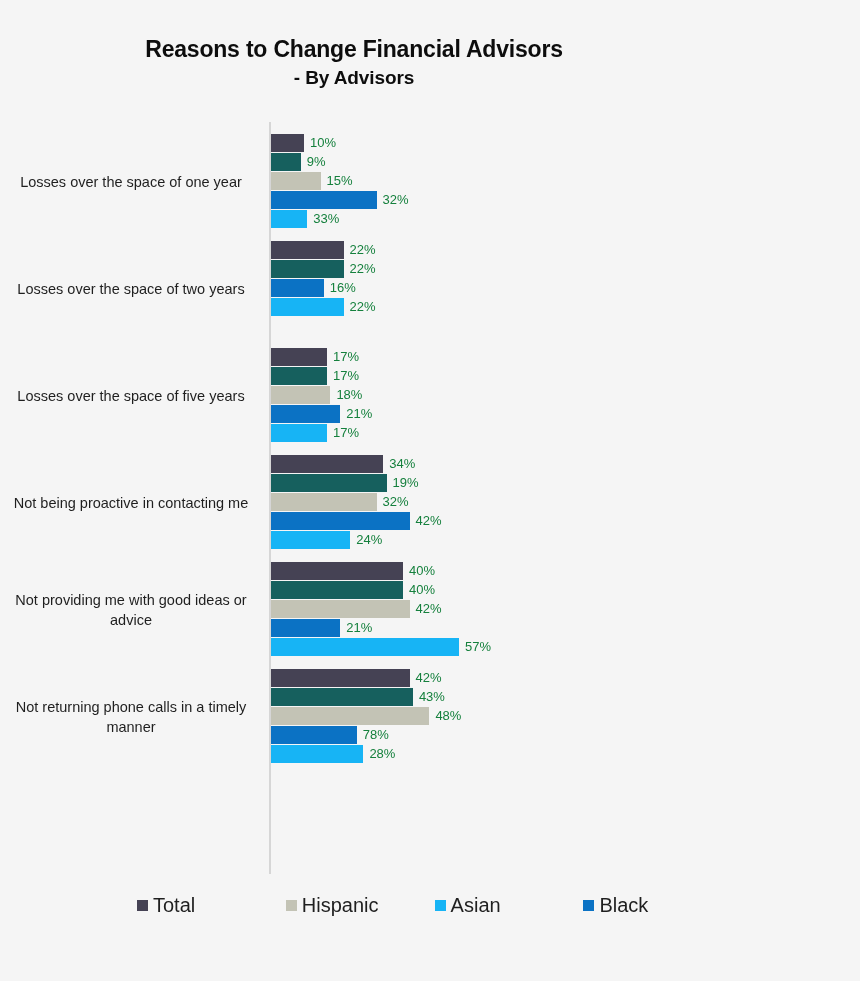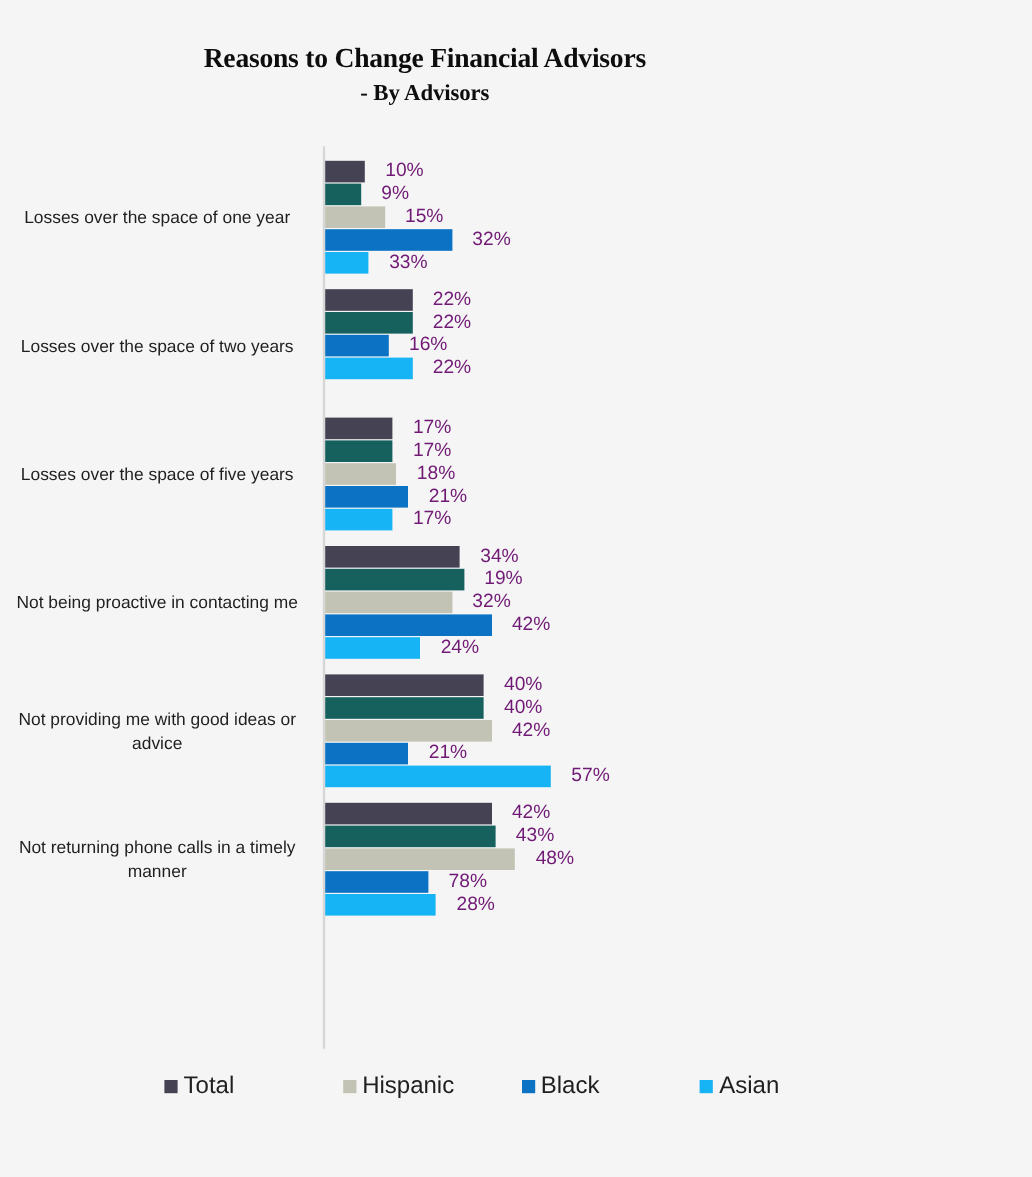--- a/index.html
+++ b/index.html
@@ -16,21 +16,20 @@
     position: relative;
   }
 
   
   .title-block {
     position: absolute;
     top: 34px;
     left: 0;
     width: 708px;
     text-align: center;
-    font-family: Liberation Serif, serif;
   }
   .chart-title {
     font-size: 23px;
     font-weight: bold;
     line-height: 30px;
     letter-spacing: -0.2px;
     color: #0d0d0d;
   }
   .chart-subtitle {
     font-size: 19px;
@@ -91,24 +90,24 @@
     height: 18px;
     margin-bottom: 1px;
     display: flex;
     align-items: center;
   }
   .bar {
     height: 18px;
     flex: 0 0 auto;
   }
   .bar-value {
-    font-size: 16px;
+    font-size: 13px;
     line-height: 18px;
-    color: #701a75;
-    margin-left: 17px;
+    color: #15803d;
+    margin-left: 6px;
     white-space: nowrap;
   }
 
   
   .legend {
     position: absolute;
     top: 893px;
     left: 108px;
     width: 744px;
     display: flex;
@@ -296,20 +295,20 @@
 <div class="legend" id="legend-host">
     <div class="legend-item">
       <span class="legend-swatch" style="background: rgb(69, 66, 84);"></span>
       <span class="legend-label">Total</span>
     </div>
     <div class="legend-item">
       <span class="legend-swatch" style="background: rgb(195, 195, 181);"></span>
       <span class="legend-label">Hispanic</span>
     </div>
     <div class="legend-item">
+      <span class="legend-swatch" style="background: rgb(23, 180, 245);"></span>
+      <span class="legend-label">Asian</span>
+    </div>
+    <div class="legend-item">
       <span class="legend-swatch" style="background: rgb(11, 114, 196);"></span>
       <span class="legend-label">Black</span>
     </div>
-    <div class="legend-item">
-      <span class="legend-swatch" style="background: rgb(23, 180, 245);"></span>
-      <span class="legend-label">Asian</span>
-    </div>
   </div>
 
 </body></html>

